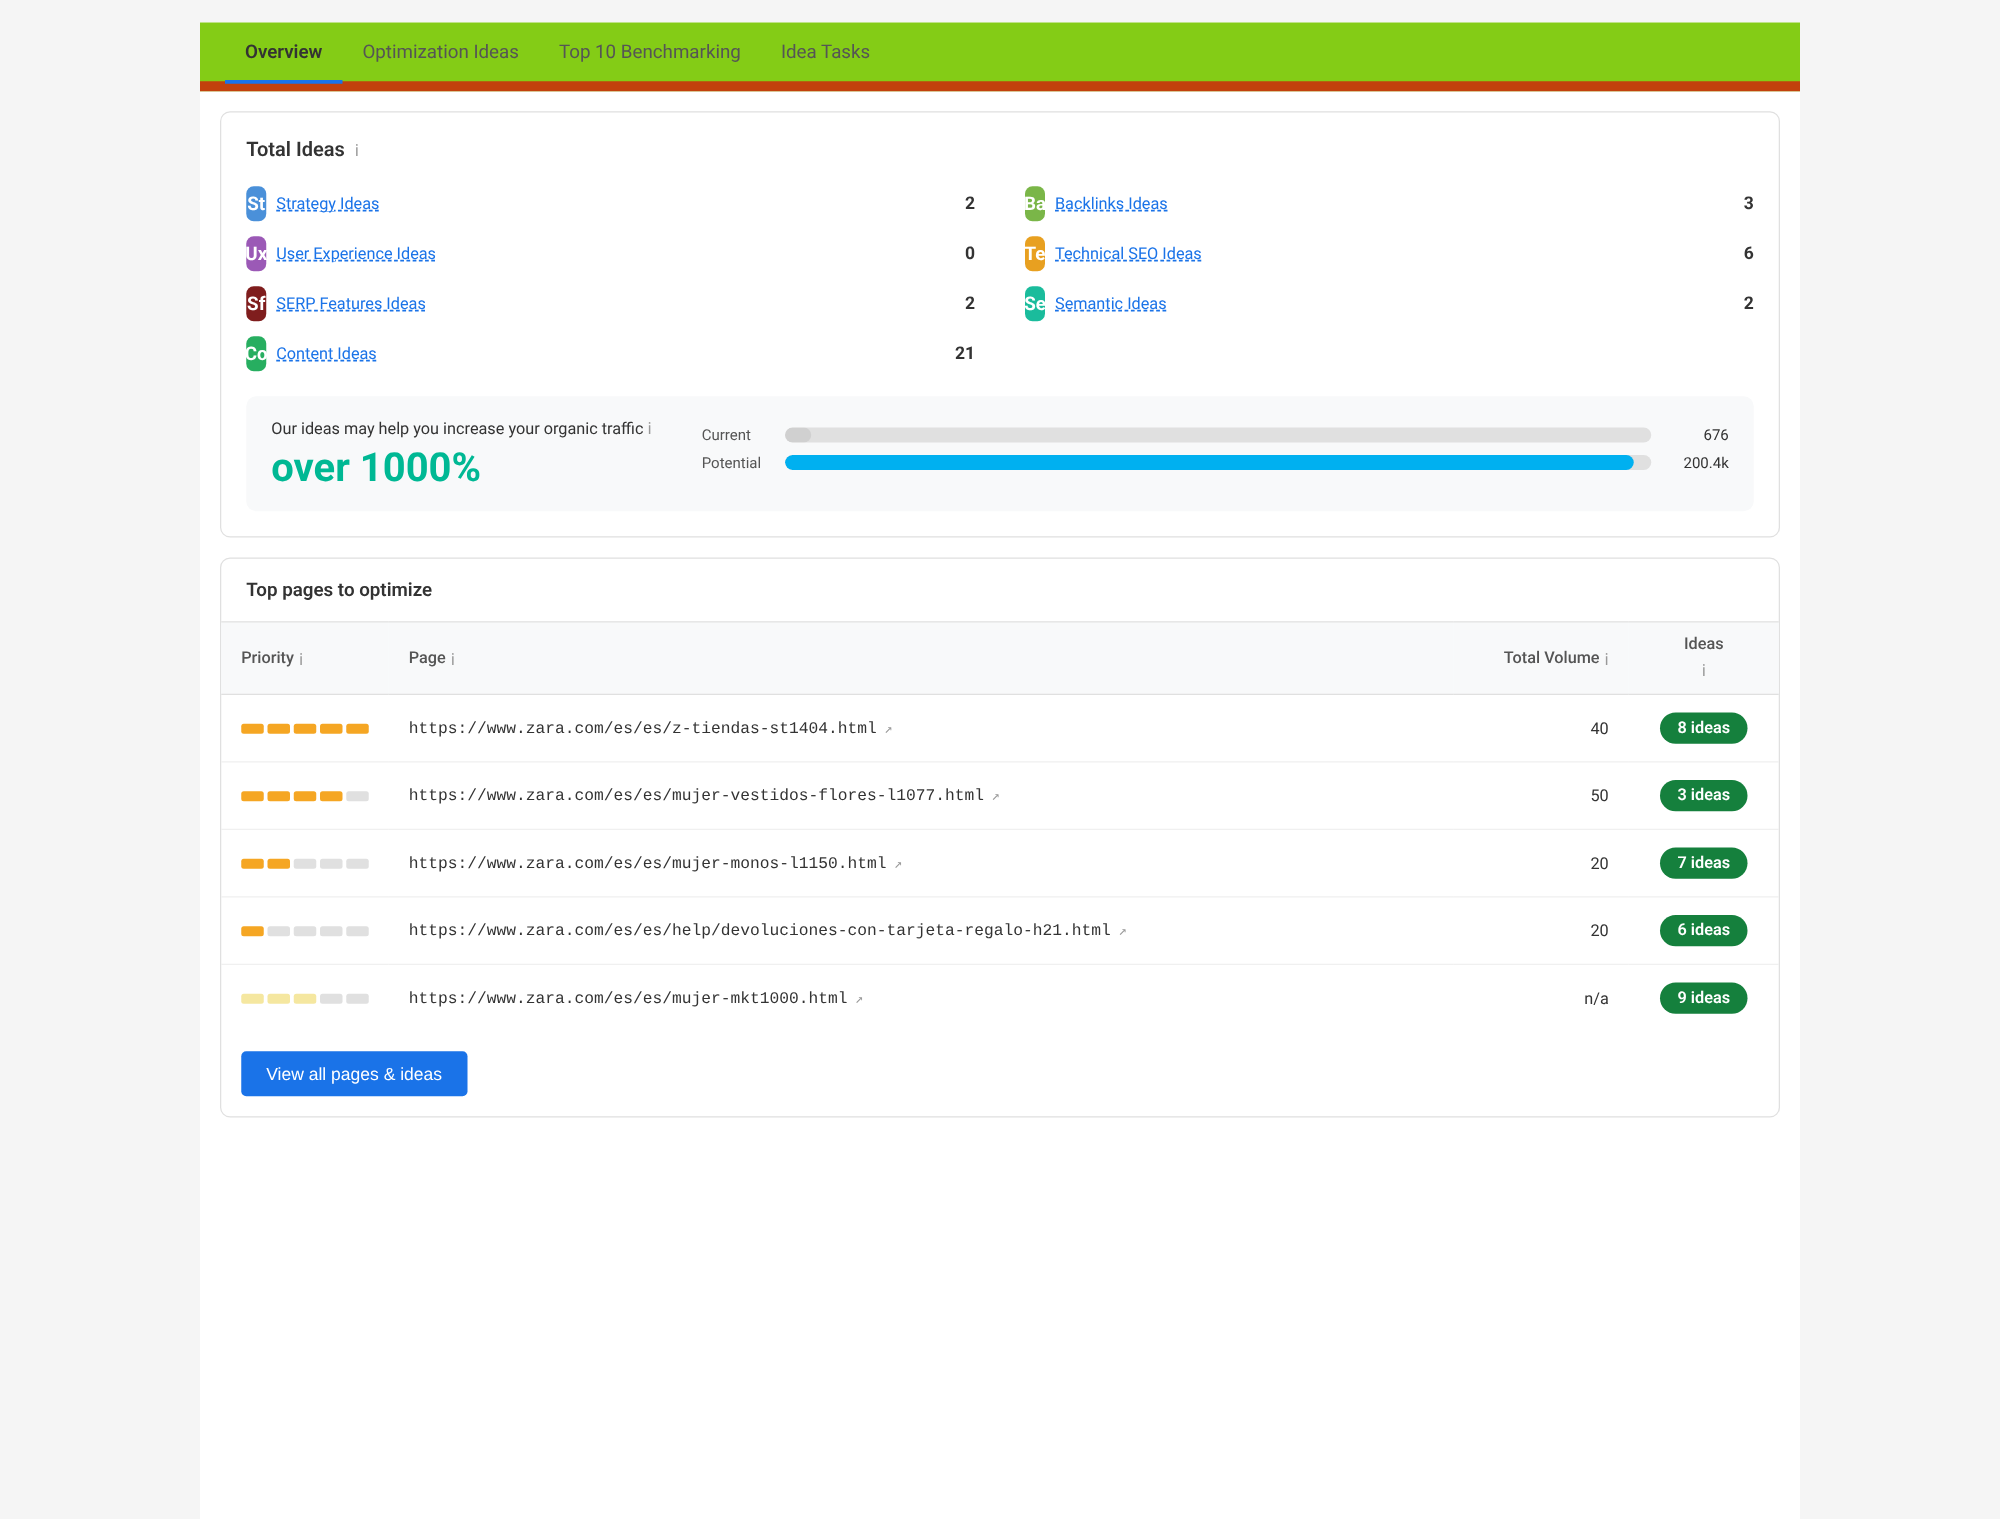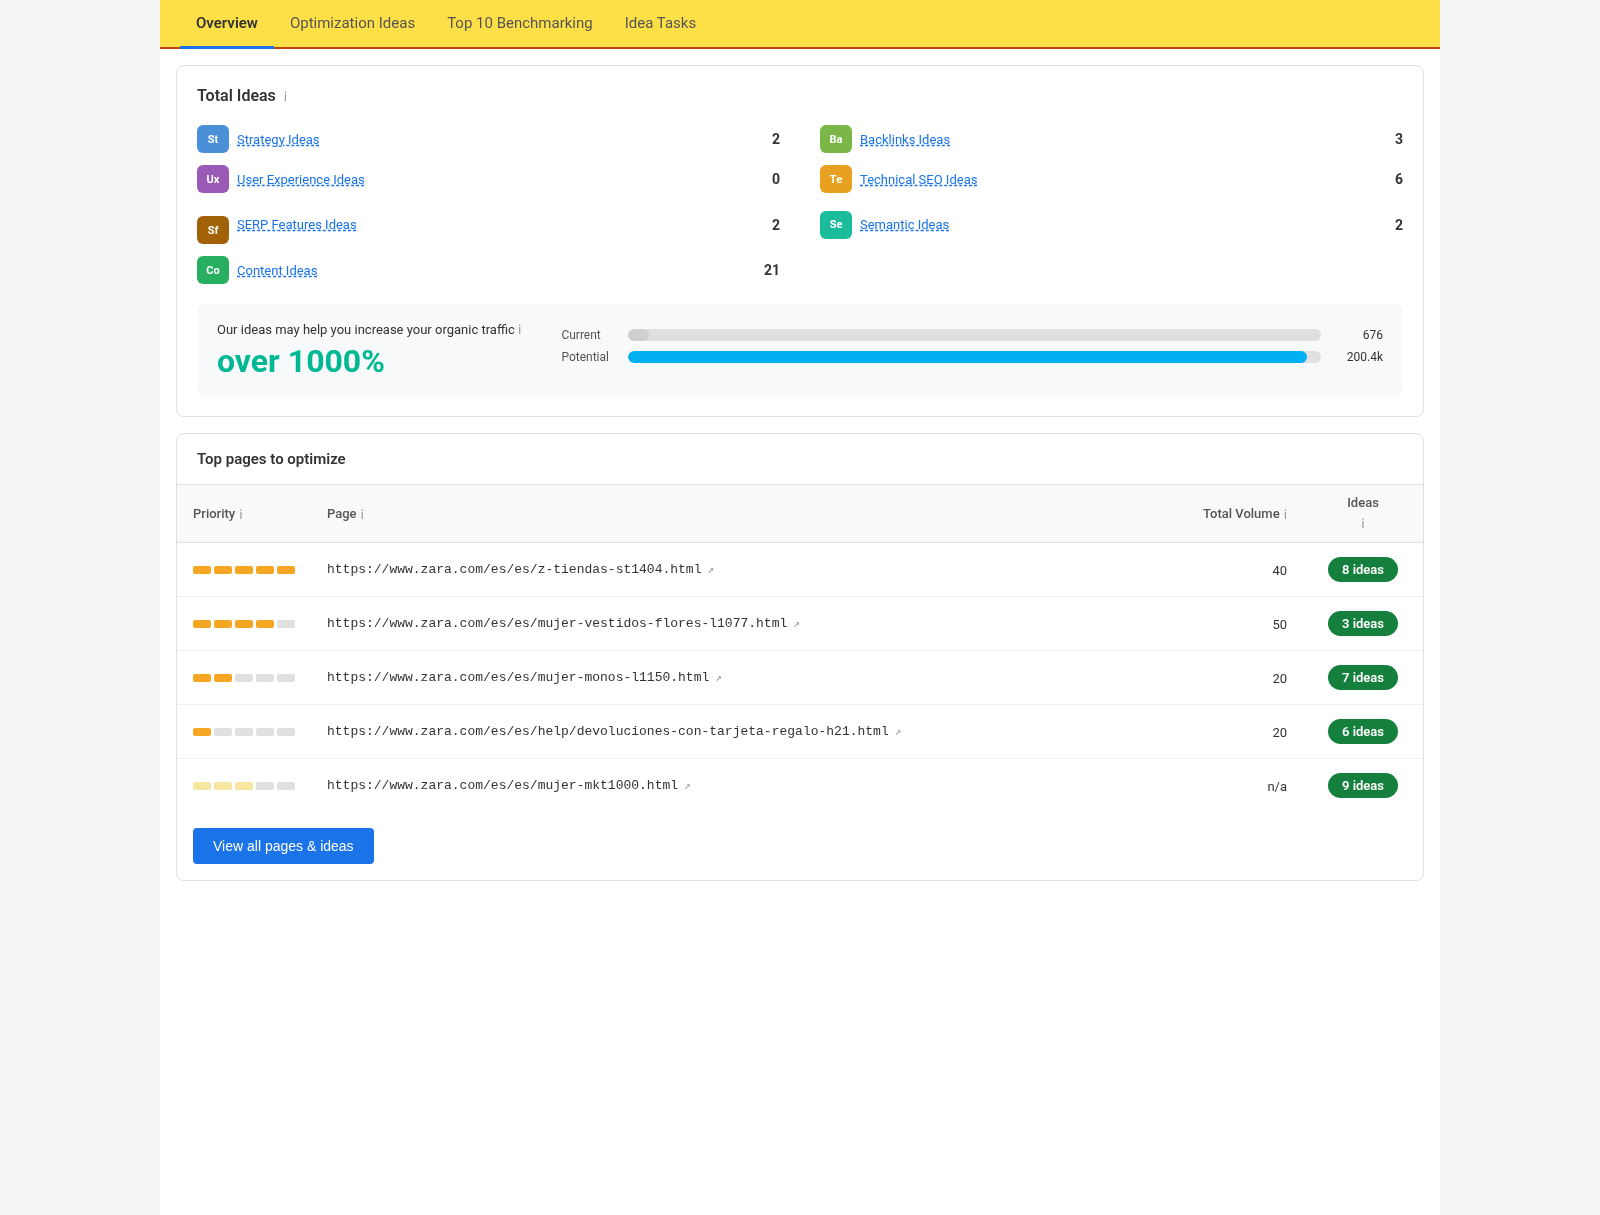--- a/index.html
+++ b/index.html
@@ -1,21 +1,21 @@
 <!DOCTYPE html>
 <html><head>
   <meta charset="utf-8">
   <style>
     * { box-sizing: border-box; margin: 0; padding: 0; }
     body { font-family: -apple-system, BlinkMacSystemFont, 'Segoe UI', Roboto, sans-serif; background: #f5f5f5; color: #333; font-size: 14px; }
 
     .main-container { background: #fff; min-height: 100vh; padding: 0; max-width: 1280px; margin: 0 auto; }
 
     
-    .nav-tabs { display: flex; border-bottom: 2px solid #c2410c; padding: 0 20px; background: #fde047; }
+    .nav-tabs { display: flex; border-bottom: 8px solid #c2410c; padding: 0 20px; background: #84cc16; margin-top: 18px; }
     .nav-tab { padding: 14px 16px; cursor: pointer; font-size: 15px; color: #555; font-weight: 400; border-bottom: 3px solid transparent; margin-bottom: -2px; text-decoration: none; }
     .nav-tab.active { color: #333; font-weight: 600; border-bottom-color: #1a73e8; }
 
     
     .card { background: #fff; border: 1px solid #e0e0e0; border-radius: 8px; margin: 16px; padding: 20px; }
 
     
     .total-ideas-header { display: flex; align-items: center; gap: 8px; margin-bottom: 20px; }
     .total-ideas-header h2 { font-size: 16px; font-weight: 600; }
     .info-icon { color: #999; font-size: 13px; cursor: pointer; }
@@ -24,21 +24,21 @@
 
     
     .donut-container { position: relative; width: 180px; height: 180px; flex-shrink: 0; }
     .donut-center { position: absolute; top: 50%; left: 50%; transform: translate(-50%, -50%); text-align: center; }
     .donut-center .number { font-size: 32px; font-weight: 700; color: #1a73e8; }
     .donut-center .subtitle { font-size: 12px; color: #666; }
 
     
     .ideas-list { flex: 1; display: grid; grid-template-columns: 1fr 1fr; gap: 12px 40px; align-content: start; }
     .idea-item { display: flex; align-items: center; gap: 8px; }
-    .idea-badge { width: 32px; height: 28px; border-radius: 6px; display: flex; align-items: center; justify-content: center; font-size: 11px; font-weight: 700; color: #fff; flex-shrink: 0; }
+    .idea-badge { width: 16px; height: 28px; border-radius: 6px; display: flex; align-items: center; justify-content: center; font-size: 15px; font-weight: 700; color: #fff; flex-shrink: 0; }
     .idea-label { color: #1a73e8; text-decoration: underline; text-decoration-style: dashed; font-size: 13px; cursor: pointer; flex: 1; }
     .idea-count { font-weight: 700; font-size: 14px; min-width: 20px; text-align: right; }
 
     
     .traffic-section { margin-top: 20px; background: #f8f9fa; border-radius: 8px; padding: 16px 20px; display: flex; align-items: center; gap: 40px; }
     .traffic-text h3 { font-size: 13px; font-weight: 400; color: #333; margin-bottom: 4px; }
     .traffic-percent { font-size: 32px; font-weight: 700; color: #00b894; }
     .traffic-bars { flex: 1; }
     .bar-row { display: flex; align-items: center; gap: 12px; margin-bottom: 8px; }
     .bar-label { font-size: 12px; color: #555; width: 55px; }
@@ -121,21 +121,21 @@
       <div class="idea-badge" style="background:#9b59b6;">Ux</div>
       <span class="idea-label">User Experience Ideas</span>
       <span class="idea-count">0</span>
     </div>
             <div class="idea-item">
       <div class="idea-badge" style="background:#e8a020;">Te</div>
       <span class="idea-label">Technical SEO Ideas</span>
       <span class="idea-count">6</span>
     </div>
             <div class="idea-item">
-      <div class="idea-badge" style="background:#a16207;margin-top:11px;">Sf</div>
+      <div class="idea-badge" style="background:#7f1d1d;">Sf</div>
       <span class="idea-label">SERP Features Ideas</span>
       <span class="idea-count">2</span>
     </div>
             <div class="idea-item">
       <div class="idea-badge" style="background:#1abc9c;">Se</div>
       <span class="idea-label">Semantic Ideas</span>
       <span class="idea-count">2</span>
     </div>
             <div class="idea-item">
       <div class="idea-badge" style="background:#27ae60;">Co</div>

